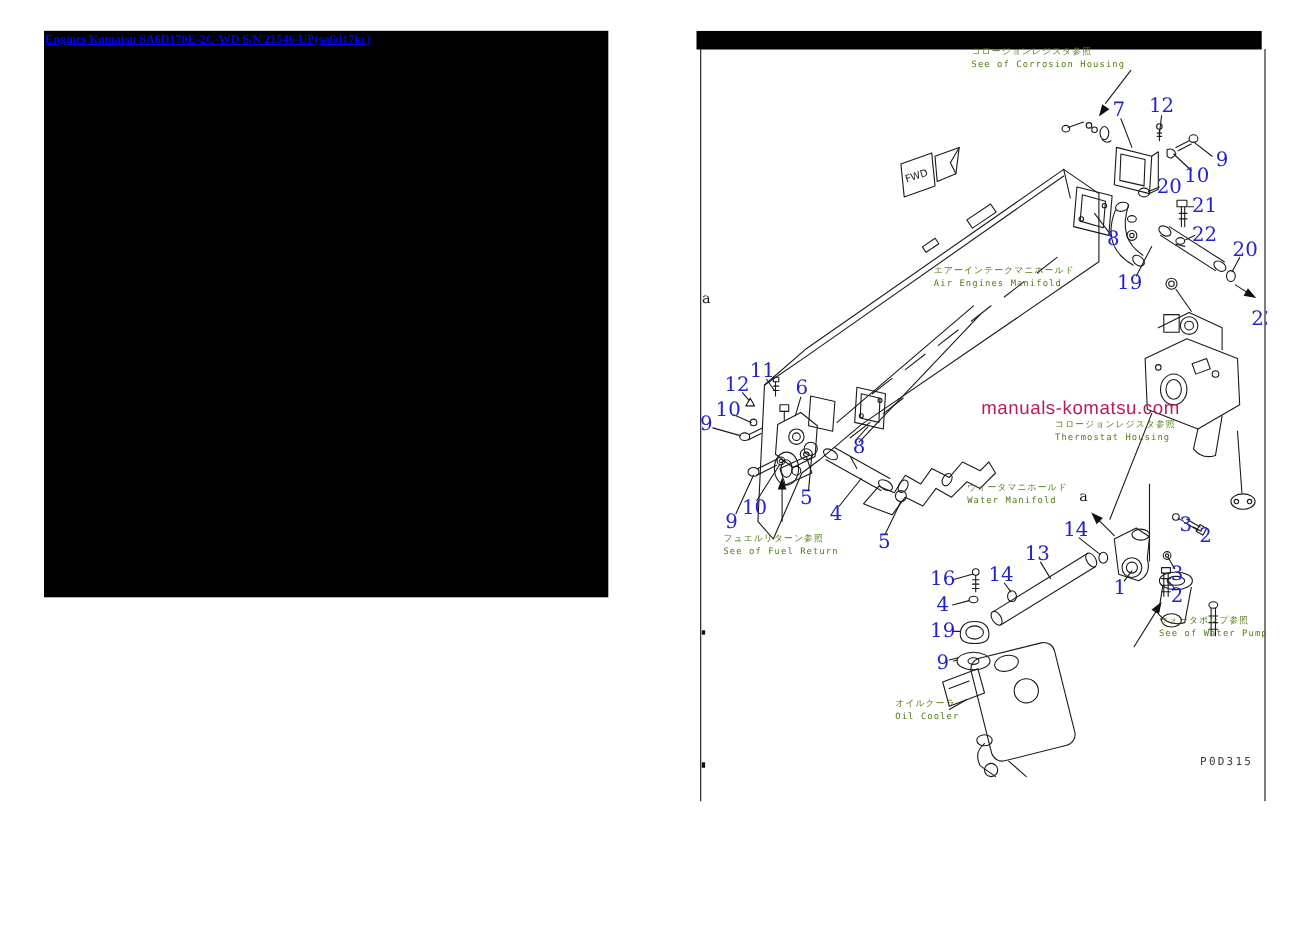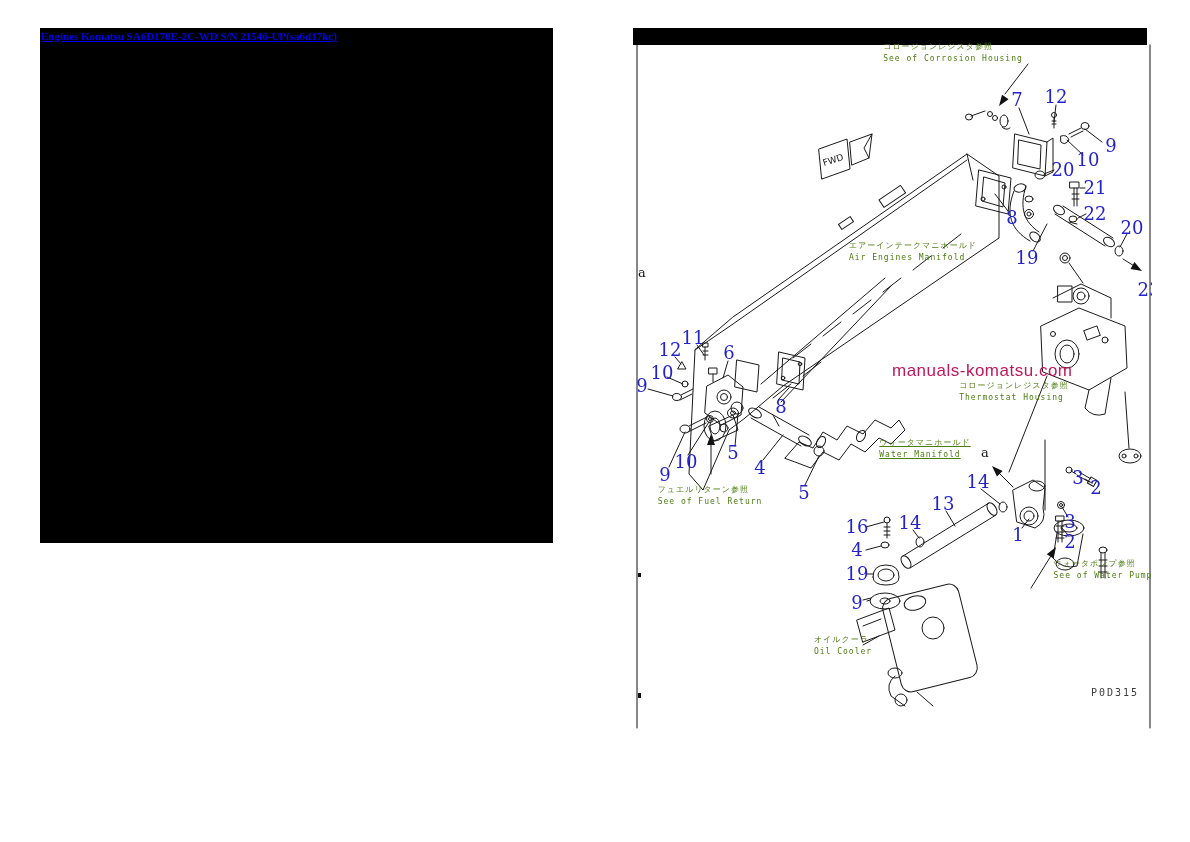--- a/index.html
+++ b/index.html
@@ -338,21 +338,21 @@
         <div class="en">See of Corrosion Housing</div>
       </div>
       <div class="dlabel" style="left: 280px; top: 213px;">
         <div class="jp">エアーインテークマニホールド</div>
         <div class="en">Air Engines Manifold</div>
       </div>
       <div class="dlabel" style="left: 381px; top: 353px;">
         <div class="jp">コロージョンレジスタ参照</div>
         <div class="en">Thermostat Housing</div>
       </div>
-      <div class="dlabel" style="left: 292px; top: 410px; text-decoration: underline;">
+      <div class="dlabel" style="left: 292px; top: 410px;">
         <div class="jp">ウォータマニホールド</div>
         <div class="en">Water Manifold</div>
       </div>
       <div class="dlabel" style="left: 77px; top: 457px;">
         <div class="jp">フュエルリターン参照</div>
         <div class="en">See of Fuel Return</div>
       </div>
       <div class="dlabel" style="left: 470px; top: 531px;">
         <div class="jp">ウォータポンプ参照</div>
         <div class="en">See of Water Pump</div>

